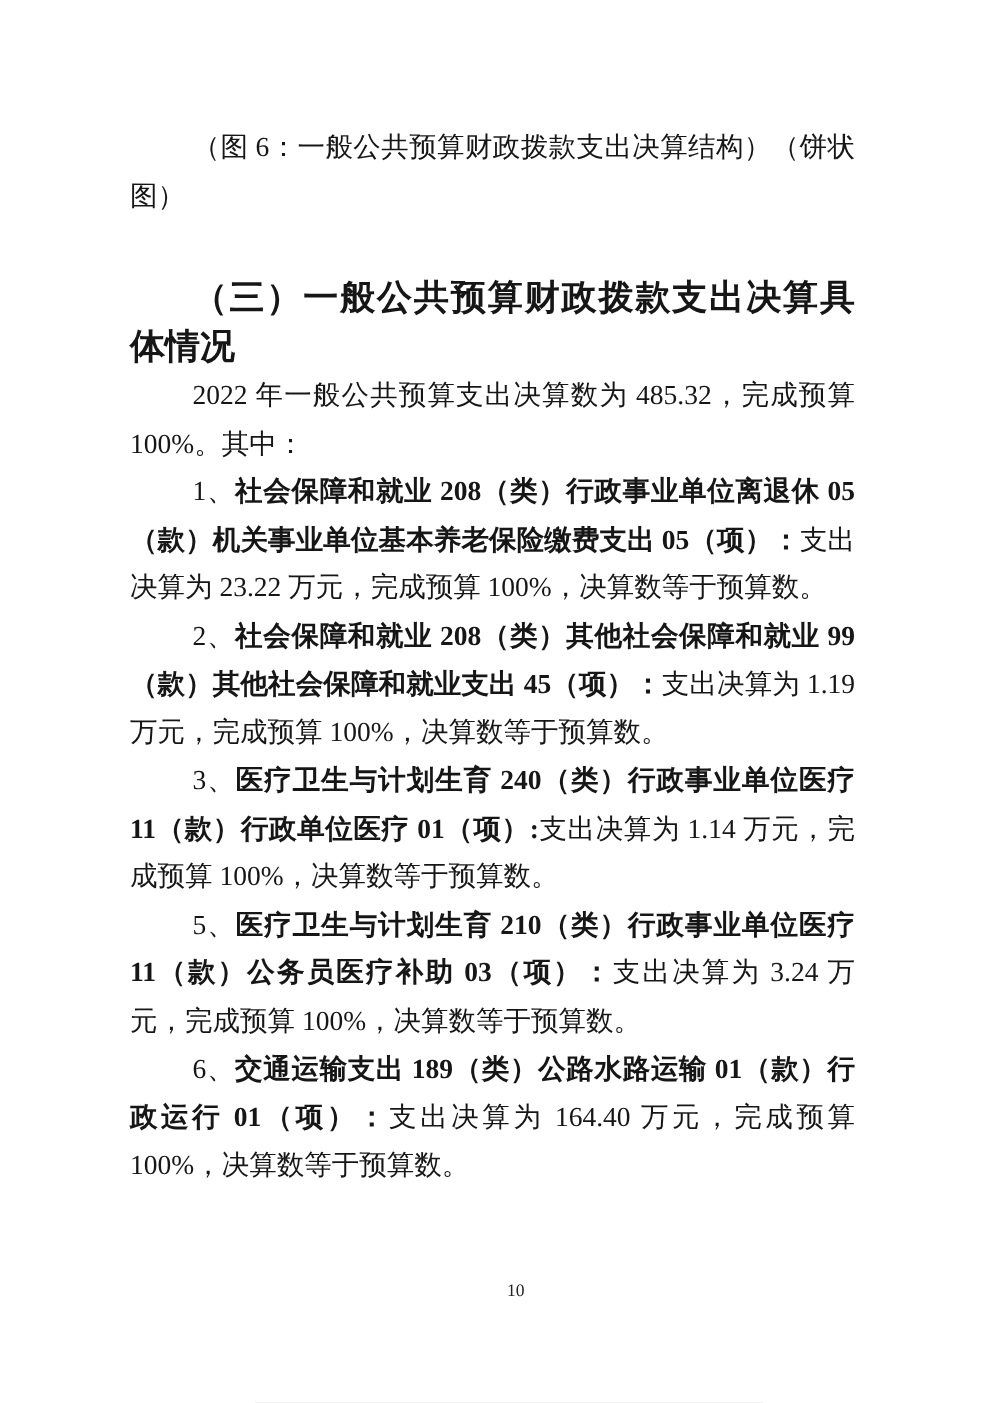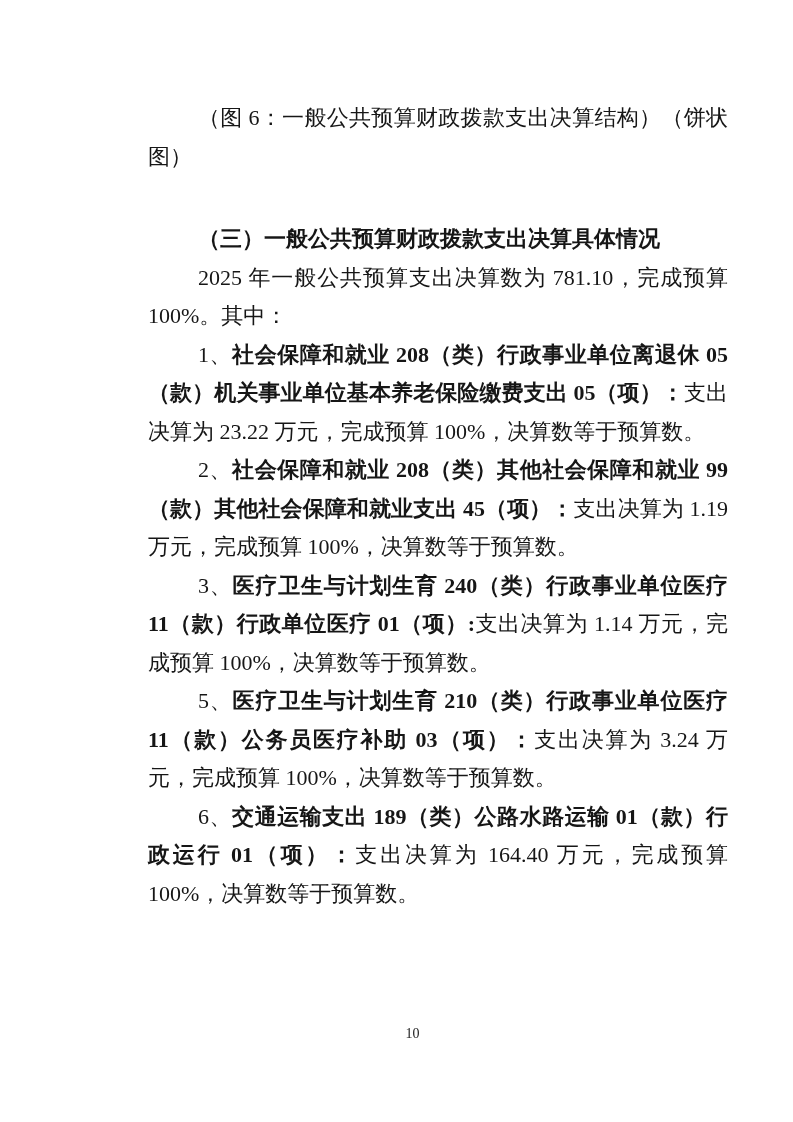--- a/index.html
+++ b/index.html
@@ -15,28 +15,27 @@
     overflow: hidden;
   }
   .content {
     position: absolute;
     left: 104px;
     top: 99px;
     width: 580px;
     font-size: 22px;
     line-height: 38.5px;
     text-align: justify;
-    margin-left: 44px;
   }
   .para { text-indent: 50px; }
   .heading {
     margin-top: 44px;
     font-weight: 700;
     text-indent: 50px;
-    font-size: 22px;
+    font-size: 28px;
   }
   .item { text-indent: 50px; }
   .item .cat { font-weight: 700; }
   .item .num, .item .rest { font-weight: 400; }
   .footer {
     position: absolute;
     top: 1024px;
     left: 16px;
     width: 100%;
     text-align: center;
@@ -48,21 +47,21 @@
 </head>
 <body>
 
 <div class="page">
   <div class="content">
 
     <p class="para">（图 6：一般公共预算财政拨款支出决算结构）（饼状图）</p>
 
     <p class="heading">（三）一般公共预算财政拨款支出决算具体情况</p>
 
-    <p class="para">2025 年一般公共预算支出决算数为 781.10，完成预算 100%。其中：</p>
+    <p class="para">2022 年一般公共预算支出决算数为 485.32，完成预算 100%。其中：</p>
 
     <p class="item"><span class="num">1、</span><span class="cat">社会保障和就业 208（类）行政事业单位离退休 05（款）机关事业单位基本养老保险缴费支出 05（项）：</span><span class="rest">支出决算为 23.22 万元，完成预算 100%，决算数等于预算数。</span></p>
 
     <p class="item"><span class="num">2、</span><span class="cat">社会保障和就业 208（类）其他社会保障和就业 99（款）其他社会保障和就业支出 45（项）：</span><span class="rest">支出决算为 1.19 万元，完成预算 100%，决算数等于预算数。</span></p>
 
     <p class="item"><span class="num">3、</span><span class="cat">医疗卫生与计划生育 240（类）行政事业单位医疗 11（款）行政单位医疗 01（项）:</span><span class="rest">支出决算为 1.14 万元，完成预算 100%，决算数等于预算数。</span></p>
 
 
     <p class="item"><span class="num">5、</span><span class="cat">医疗卫生与计划生育 210（类）行政事业单位医疗 11（款）公务员医疗补助 03（项）：</span><span class="rest">支出决算为 3.24 万元，完成预算 100%，决算数等于预算数。</span></p>
 

